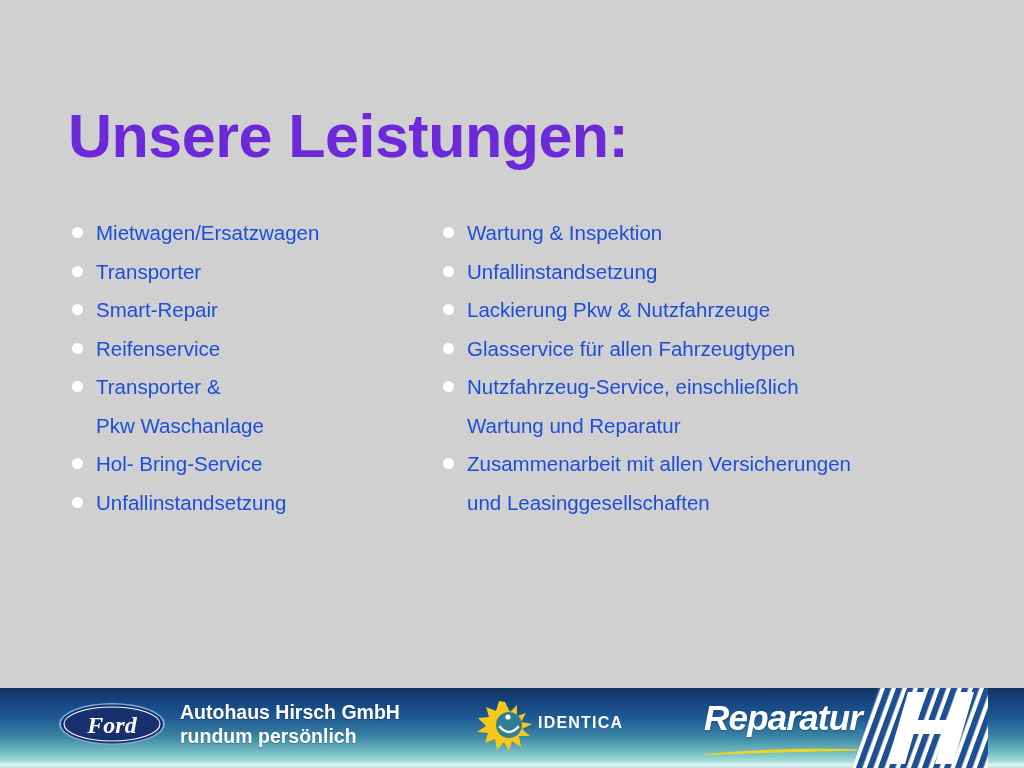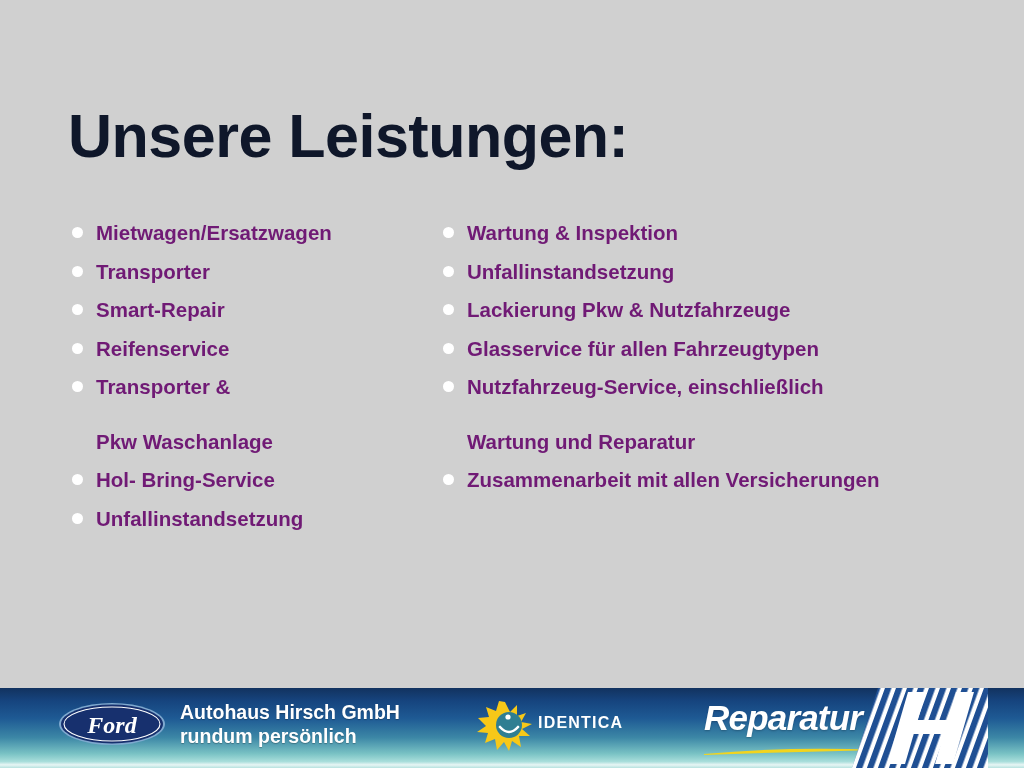--- a/index.html
+++ b/index.html
@@ -21,21 +21,21 @@
     overflow: hidden;
   }
 
   
   .title {
     position: absolute;
     left: 68px;
     top: 104px;
     font-size: 61px;
     font-weight: bold;
-    color: #0f172a;
+    color: #6d28d9;
     letter-spacing: -0.5px;
     line-height: 1.05;
     white-space: nowrap;
   }
 
   
   .col {
     position: absolute;
     top: 214px;
   }
@@ -54,28 +54,27 @@
     left: 2px;
     top: 13px;
     width: 11px;
     height: 11px;
     border-radius: 50%;
     background: #ffffff;
   }
   .bullet-text {
     display: block;
     font-size: 20.5px;
-    font-weight: bold;
-    color: #701a75;
+    font-weight: normal;
+    color: #1d4ed8;
     line-height: 38.5px;
     white-space: nowrap;
   }
   .bullet-text.cont {
     display: block;
-    margin-top: 16px;
   }
 
   
   .footer {
     position: absolute;
     left: 0;
     bottom: 0;
     width: 1024px;
     height: 80px;
     background: linear-gradient(180deg,
@@ -237,20 +236,21 @@
       <span class="bullet-text">Glasservice für allen Fahrzeugtypen</span>
     </div>
     <div class="bullet-row">
       <span class="bullet-dot"></span>
       <span class="bullet-text">Nutzfahrzeug-Service, einschließlich</span>
       <span class="bullet-text cont">Wartung und Reparatur</span>
     </div>
     <div class="bullet-row">
       <span class="bullet-dot"></span>
       <span class="bullet-text">Zusammenarbeit mit allen Versicherungen</span>
+      <span class="bullet-text cont">und Leasinggesellschaften</span>
     </div>
   </div>
 
   <div class="footer">
     <div class="footer-inner">
 
       <div class="ford-logo">
         <svg viewBox="0 0 108 44" width="108" height="44">
           <ellipse cx="54" cy="22" rx="53" ry="21" fill="#7fa9cf"></ellipse>
           <ellipse cx="54" cy="22" rx="51" ry="19.5" fill="#17306e"></ellipse>

